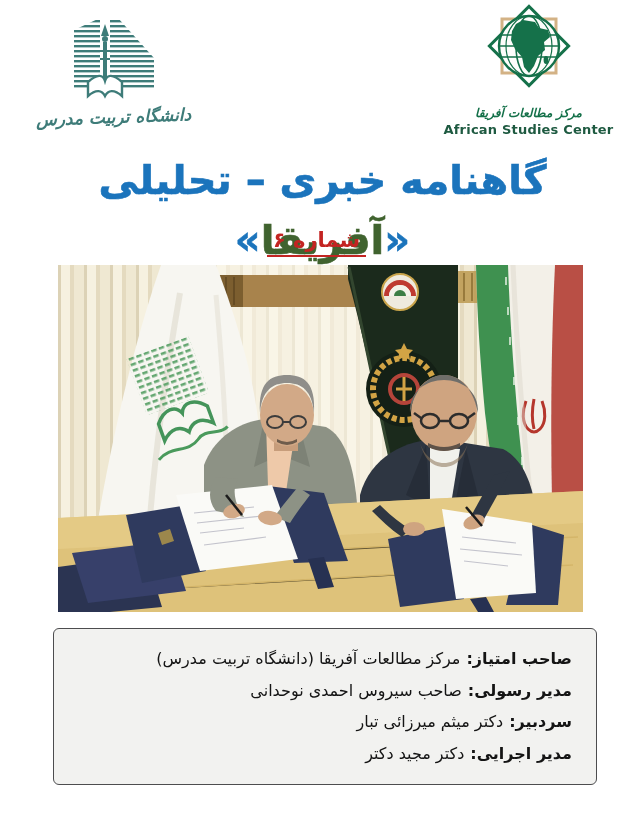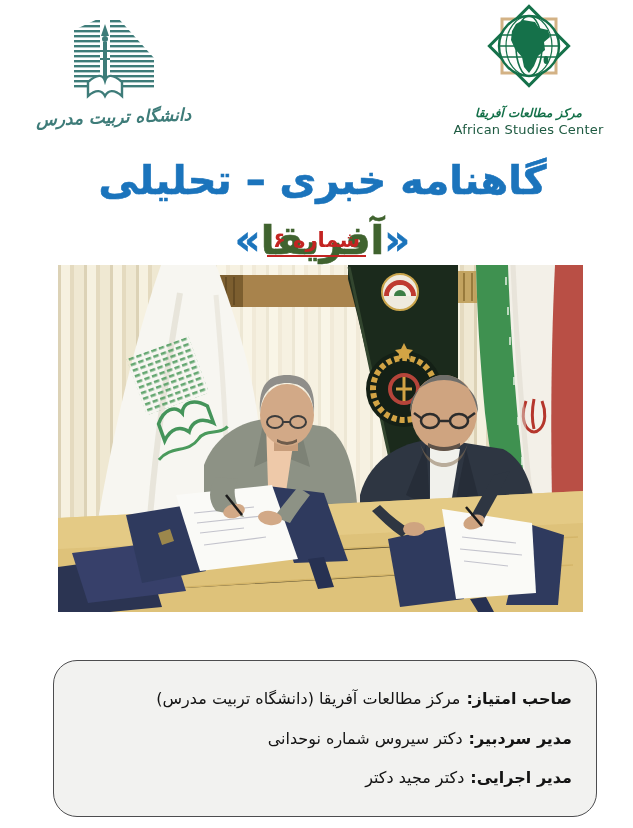--- a/index.html
+++ b/index.html
@@ -5,21 +5,21 @@
   html,body{margin:0;padding:0;background:#ffffff;}
   .page{position:relative;width:633px;height:828px;background:#ffffff;overflow:hidden;
         font-family:"DejaVu Sans",sans-serif;margin:0 auto;}
 
   
   .tmu{position:absolute;left:26px;top:10px;width:175px;text-align:center;color:#3e7c79;}
   .tmu-name{font-size:17px;font-weight:bold;font-style:italic;margin-top:1px;
             transform:rotate(-2deg);letter-spacing:-0.3px;}
   .asc{position:absolute;left:441px;top:4px;width:175px;text-align:center;}
   .asc-fa{color:#15714a;font-size:12px;font-weight:bold;font-style:italic;margin-top:14px;}
-  .asc-en{color:#1e5a41;font-size:13px;font-weight:normal;margin-top:2px;letter-spacing:.2px;}
+  .asc-en{color:#1e5a41;font-size:13px;font-weight:bold;margin-top:2px;letter-spacing:.2px;}
 
   
   .title{position:absolute;top:150px;left:0;right:0;text-align:center;direction:rtl;
          font-size:40px;font-weight:bold;line-height:1.5;padding-left:12px;-webkit-text-stroke:.6px currentColor;}
   .t-blue{color:#1b74bc;-webkit-text-stroke:.6px #1b74bc;}
   .t-green{color:#40632f;-webkit-text-stroke:.6px #40632f;}
 
   
   .issue-wrap{position:absolute;top:228px;left:0;right:0;text-align:center;}
   .issue{display:inline-block;direction:rtl;color:#c32422;font-size:21px;font-weight:bold;
@@ -27,22 +27,22 @@
 
   
   .photo{position:absolute;left:58px;top:265px;width:525px;height:347px;overflow:hidden;}
   .photo svg{display:block;}
 
   
   .date{position:absolute;top:622px;left:0;right:0;text-align:center;direction:rtl;
         color:#c32422;font-size:20px;font-weight:bold;}
 
   
-  .credits{position:absolute;left:53px;top:660px;width:544px;height:157px;box-sizing:border-box;
-           background:#f2f2f0;border:1.4px solid #4d4d4f;border-radius:24px;direction:rtl;
+  .credits{position:absolute;left:53px;top:628px;width:544px;height:157px;box-sizing:border-box;
+           background:#f2f2f0;border:1.4px solid #4d4d4f;border-radius:6px;direction:rtl;
            display:flex;flex-direction:column;justify-content:space-evenly;padding:8px 24px;}
   .credit-row{font-size:16px;color:#141414;text-align:right;line-height:1.25;}
   .credit-label{font-weight:bold;}
   .credit-value{padding-inline-start:6px;}
 </style>
 </head>
 <body>
 
 <div class="page">
 
@@ -263,20 +263,23 @@
       <ellipse cx="356" cy="264" rx="11" ry="7" fill="#cfa480"></ellipse>
     </svg>
   </div>
 
 
   <div class="credits">
     <div class="credit-row">
       <span class="credit-label">صاحب امتیاز:</span><span class="credit-value">مرکز مطالعات آفریقا (دانشگاه تربیت مدرس)</span>
     </div>
     <div class="credit-row">
-      <span class="credit-label">مدیر سردبیر:</span><span class="credit-value">دکتر سیروس شماره نوحدانی</span>
+      <span class="credit-label">مدیر رسولی:</span><span class="credit-value">صاحب سیروس احمدی نوحدانی</span>
+    </div>
+    <div class="credit-row">
+      <span class="credit-label">سردبیر:</span><span class="credit-value">دکتر میثم میرزائی تبار</span>
     </div>
     <div class="credit-row">
       <span class="credit-label">مدیر اجرایی:</span><span class="credit-value">دکتر مجید دکتر</span>
     </div>
   </div>
 
 </div>
 
 </body></html>

